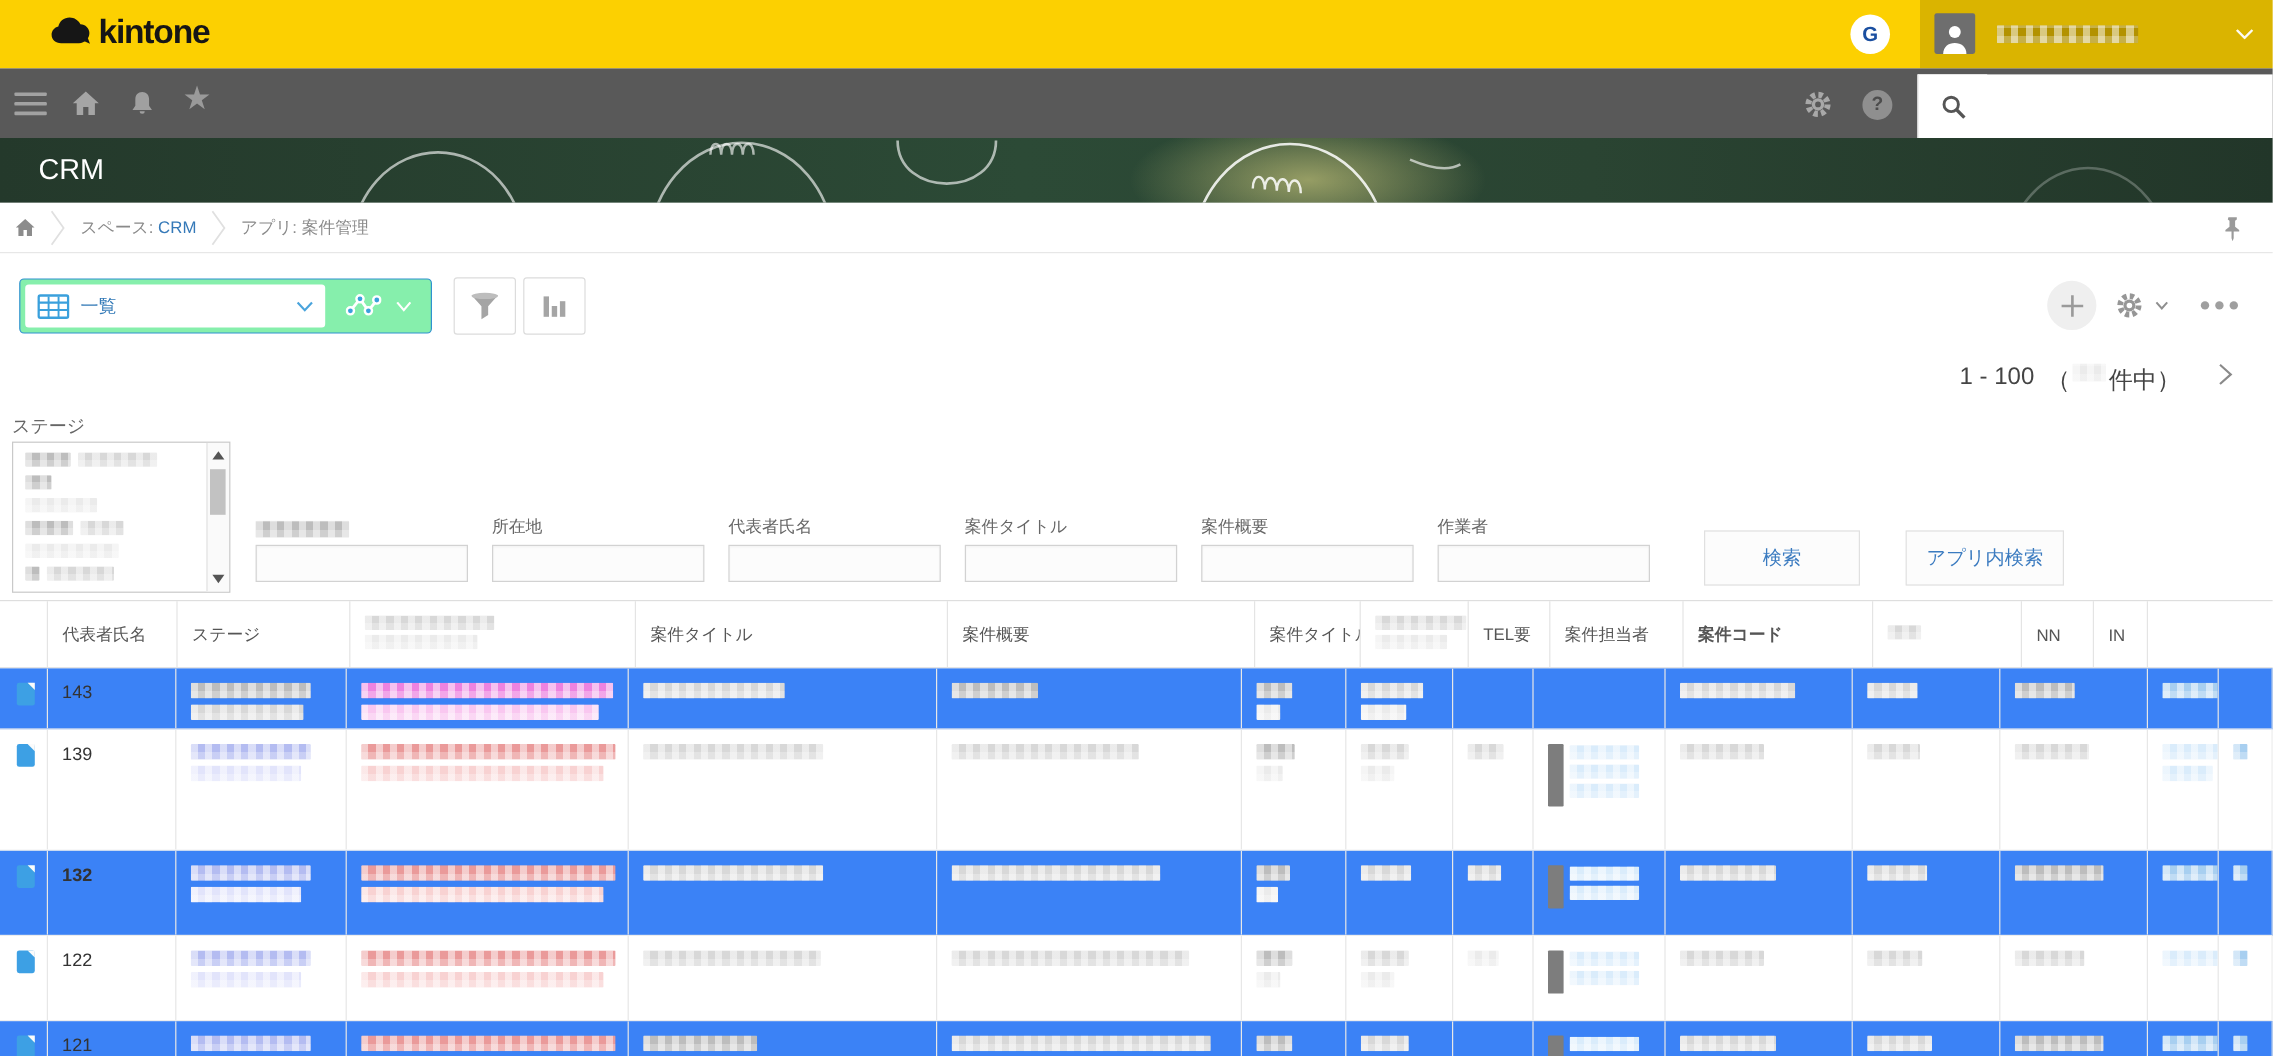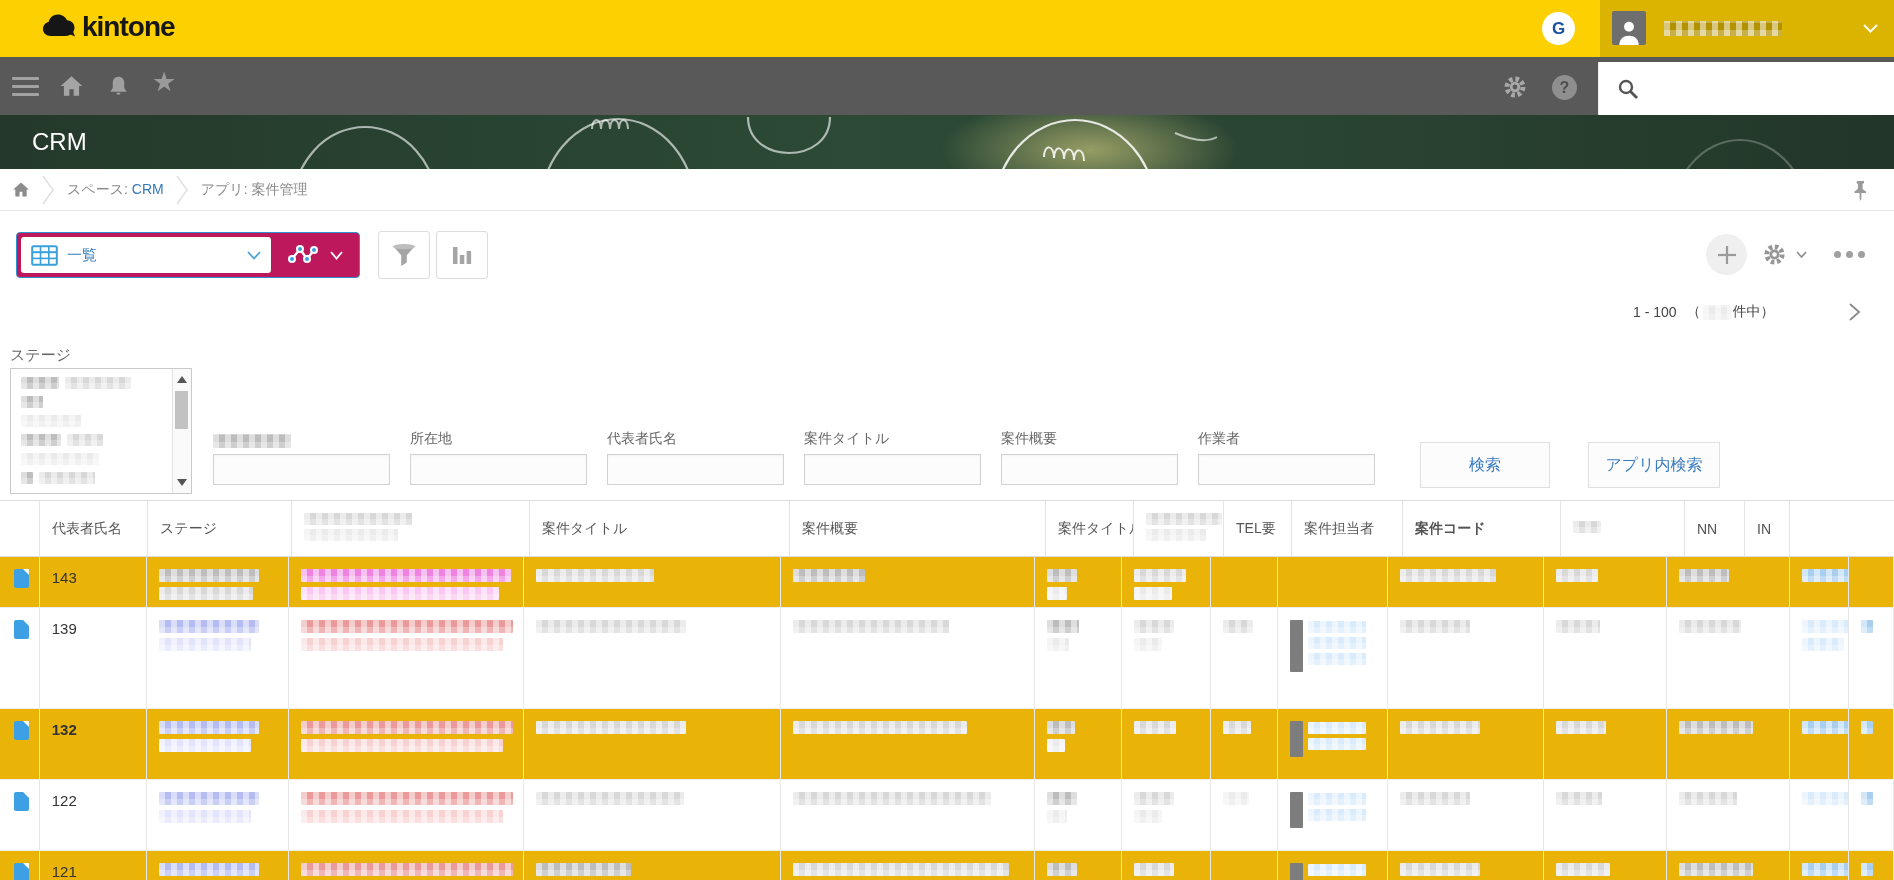--- a/index.html
+++ b/index.html
@@ -49,40 +49,40 @@
 
   
   #crumbs{position:absolute;top:169px;left:0;width:1894px;height:42px;background:#fff;
     border-bottom:1px solid #e7e7e7;display:flex;align-items:center;padding-left:12px;box-sizing:border-box}
   .crumb-sep{margin:0 12px}
   .crumb{font-size:14px;color:#8a8a8a}
   .crumb a{color:#3579b8;text-decoration:none}
   #pin-ic{position:absolute;right:26px;top:11px}
 
   
-  #view-select{position:absolute;left:16px;top:232px;width:342px;height:44px;background:#be185d;
+  #view-select{position:absolute;left:16px;top:232px;width:342px;height:44px;background:#86efac;
     border:1px solid #2f92cf;border-radius:4px;display:flex;align-items:center}
   #view-inner{margin-left:4px;width:250px;height:36px;background:#fff;border-radius:3px;
     display:flex;align-items:center;padding:0 10px;box-sizing:border-box;cursor:pointer}
   #view-name{font-size:15px;color:#3279b7;margin-left:9px}
   #view-caret{margin-left:auto}
   #graph-seg{flex:1;display:flex;align-items:center;justify-content:center;gap:12px;cursor:pointer}
   .tool-btn{position:absolute;top:231px;width:50px;height:46px;background:#fff;border:1px solid #dcdcdc;
     border-radius:3px;display:flex;align-items:center;justify-content:center;cursor:pointer}
   #filter-btn{left:378px}
   #chart-btn{left:436px}
   #plus-btn{position:absolute;left:1706px;top:234px;width:41px;height:41px;border-radius:50%;
     background:#efefef;display:flex;align-items:center;justify-content:center;cursor:pointer}
   #gear2-btn{position:absolute;left:1762px;top:242px;display:flex;align-items:center;gap:9px;cursor:pointer}
   #dots-btn{position:absolute;left:1834px;top:251px;display:flex;gap:5px;cursor:pointer}
   #dots-btn i{width:7px;height:7px;border-radius:50%;background:#9f9f9f}
 
   
-  #pagination{position:absolute;left:1633px;top:303px;display:flex;align-items:center;
-    font-size:14px;color:#444}
+  #pagination{position:absolute;left:1633px;top:303px;display:flex;align-items:flex-start;
+    font-size:20px;color:#444}
   #page-next{position:absolute;left:1848px;top:302px;cursor:pointer}
 
   
   #stage-label{position:absolute;left:10px;top:346px;font-size:15px;color:#666}
   #stage-listbox{position:absolute;left:10px;top:368px;width:182px;height:126px;background:#fff;
     border:1px solid #c9c9c9;box-sizing:border-box;overflow:hidden}
   #lb-opts{padding:8px 0 0 0}
   .lb-opt{display:flex;gap:6px;margin:0 0 7px 10px}
   .lb-opt .blob{margin:0;height:12px}
   #lb-scroll{position:absolute;right:0;top:0;width:18px;height:100%;background:#fafafa;
@@ -104,21 +104,21 @@
   #search-btn{left:1420px;width:130px}
   #clear-btn{left:1588px;width:132px}
 
   
   #table{position:absolute;left:0;top:500px;width:1894px}
   #thead{display:flex;height:55px;border-top:1px solid #dedede;border-bottom:1px solid #dedede;background:#fff}
   .th{box-sizing:border-box;border-right:1px solid #e4e4e4;display:flex;flex-direction:column;
     justify-content:center;padding-left:12px;font-size:14px;color:#555;overflow:hidden;white-space:nowrap}
   .th .blob{margin:0 0 4px 0;height:12px}
   .tr{display:flex;border-bottom:1px solid #ededed;background:#fff;overflow:hidden;cursor:pointer}
-  .tr.alt{background:#eab308}
+  .tr.alt{background:#3b82f6}
   .td{box-sizing:border-box;border-right:1px solid #e7e7e7;padding:12px 8px 0 12px;overflow:hidden}
   .td.rec{font-size:15px;color:#333}
   .doc-icon{width:15px;height:19px;background:#3da0e4;border-radius:2px;position:relative;margin-left:2px}
   .doc-icon:before{content:'';position:absolute;top:0;right:0;border-style:solid;
     border-width:0 6px 6px 0;border-color:transparent #fbfbfb transparent transparent}
 
   
   .blob{height:13px;margin-bottom:5px;border-radius:1px;
     background-image:
       repeating-linear-gradient(90deg,rgba(255,255,255,.5) 0 6px,rgba(255,255,255,0) 6px 12px),

